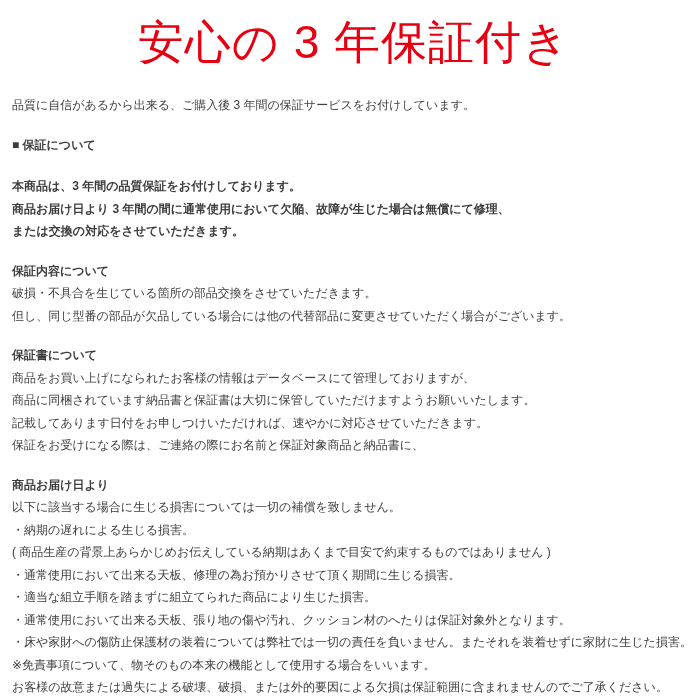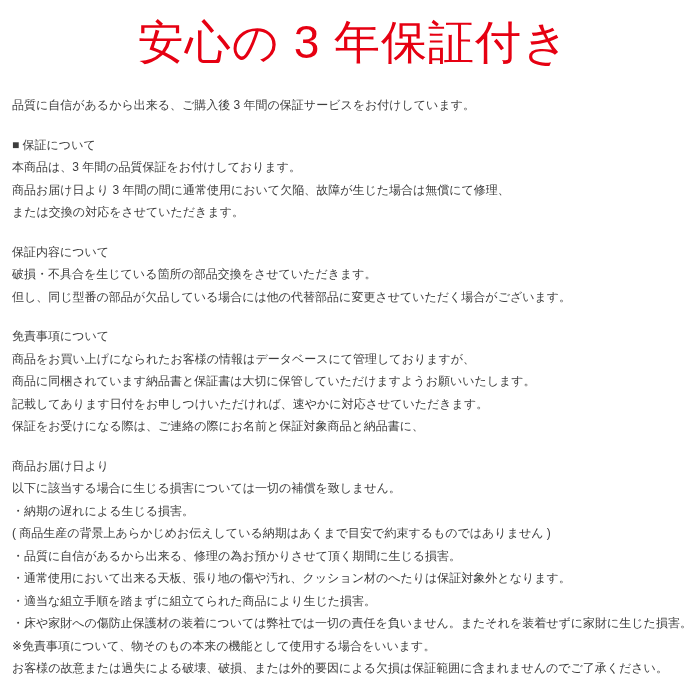--- a/index.html
+++ b/index.html
@@ -35,23 +35,25 @@
     line-height: 22.5px;
     white-space: nowrap;
   }
   .intro {
     margin-top: 22px;
   }
   .sec {
     margin-top: 17px;
   }
   .sec-0 .para {
+    margin-top: 19px;
+    font-weight: bold;
   }
   .heading {
-    font-weight: normal;
+    font-weight: bold;
   }
 </style>
 </head>
 <body>
 
 <div class="doc">
 
   <h1 class="title">安心の 3 年保証付き</h1>
 
   <p class="line intro">品質に自信があるから出来る、ご購入後 3 年間の保証サービスをお付けしています。</p>
@@ -67,37 +69,37 @@
 
   <section class="sec sec-1">
     <p class="line heading">保証内容について</p>
     <div class="para">
       <p class="line">破損・不具合を生じている箇所の部品交換をさせていただきます。</p>
       <p class="line">但し、同じ型番の部品が欠品している場合には他の代替部品に変更させていただく場合がございます。</p>
     </div>
   </section>
 
   <section class="sec sec-2">
-    <p class="line heading">免責事項について</p>
+    <p class="line heading">保証書について</p>
     <div class="para">
       <p class="line">商品をお買い上げになられたお客様の情報はデータベースにて管理しておりますが、</p>
       <p class="line">商品に同梱されています納品書と保証書は大切に保管していただけますようお願いいたします。</p>
       <p class="line">記載してあります日付をお申しつけいただければ、速やかに対応させていただきます。</p>
       <p class="line">保証をお受けになる際は、ご連絡の際にお名前と保証対象商品と納品書に、</p>
     </div>
   </section>
 
   <section class="sec sec-3">
     <p class="line heading">商品お届け日より</p>
     <div class="para">
       <p class="line">以下に該当する場合に生じる損害については一切の補償を致しません。</p>
       <p class="line">・納期の遅れによる生じる損害。</p>
       <p class="line">( 商品生産の背景上あらかじめお伝えしている納期はあくまで目安で約束するものではありません )</p>
-      <p class="line">・品質に自信があるから出来る、修理の為お預かりさせて頂く期間に生じる損害。</p>
+      <p class="line">・通常使用において出来る天板、修理の為お預かりさせて頂く期間に生じる損害。</p>
+      <p class="line">・適当な組立手順を踏まずに組立てられた商品により生じた損害。</p>
       <p class="line">・通常使用において出来る天板、張り地の傷や汚れ、クッション材のへたりは保証対象外となります。</p>
-      <p class="line">・適当な組立手順を踏まずに組立てられた商品により生じた損害。</p>
       <p class="line">・床や家財への傷防止保護材の装着については弊社では一切の責任を負いません。またそれを装着せずに家財に生じた損害。</p>
       <p class="line">※免責事項について、物そのもの本来の機能として使用する場合をいいます。</p>
       <p class="line">お客様の故意または過失による破壊、破損、または外的要因による欠損は保証範囲に含まれませんのでご了承ください。</p>
     </div>
   </section>
 
 </div>
 
 </body></html>

